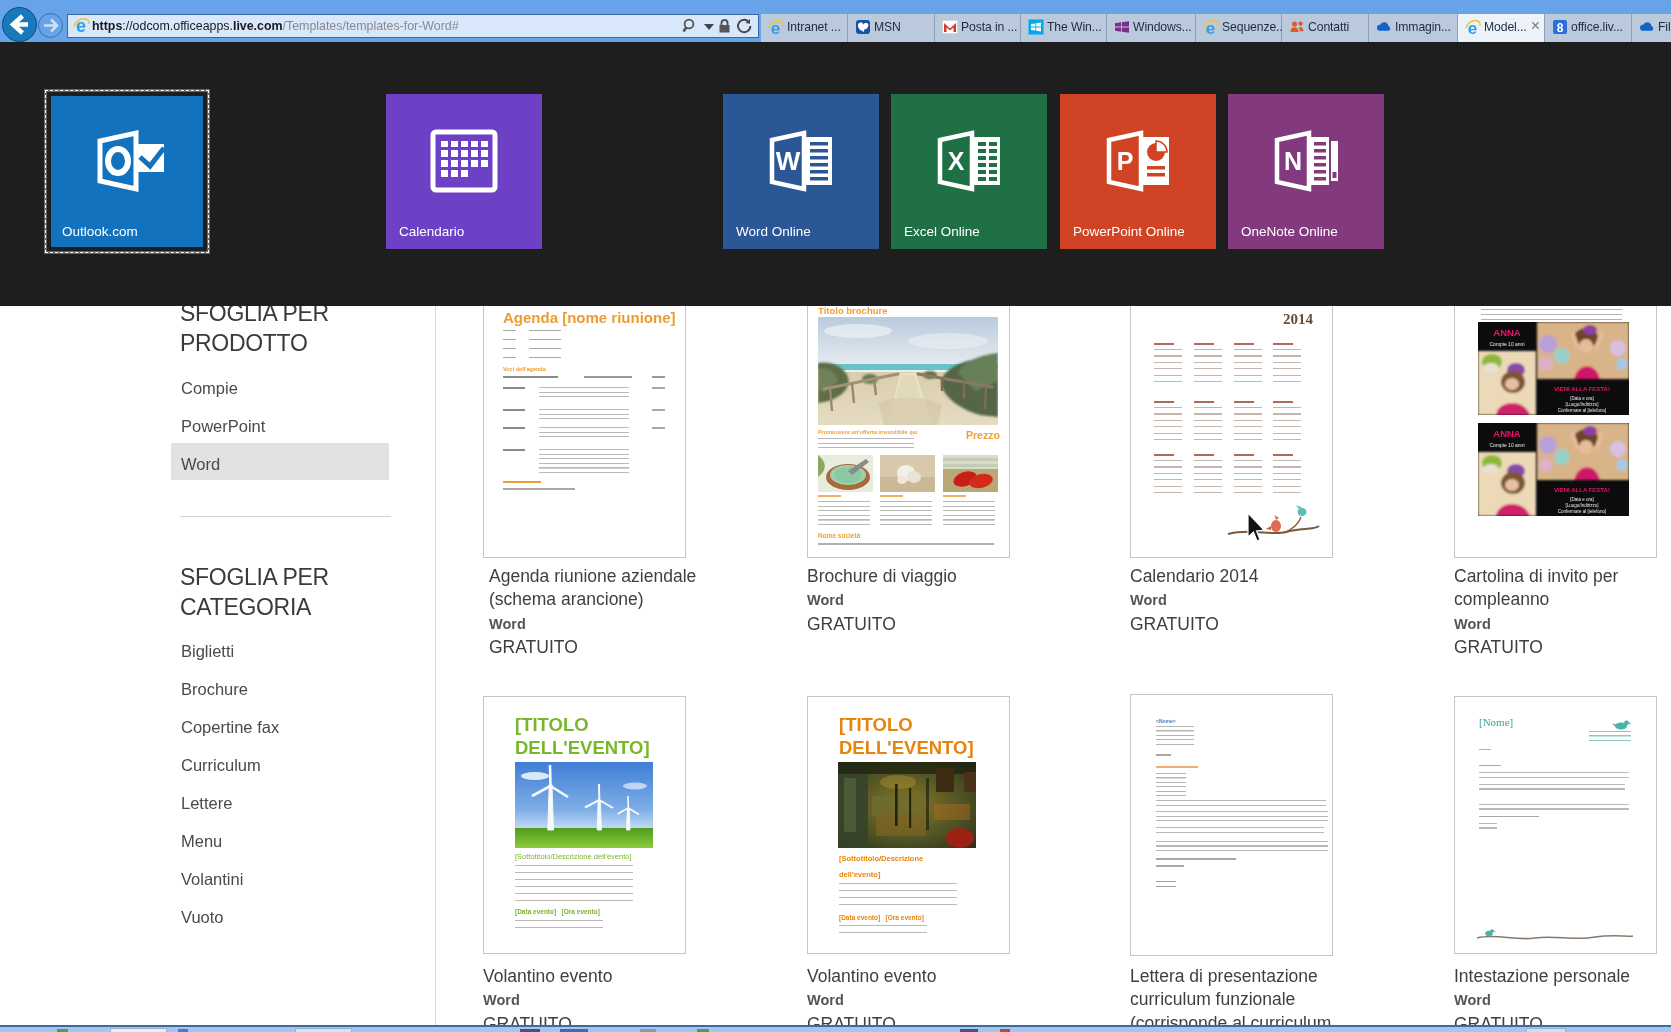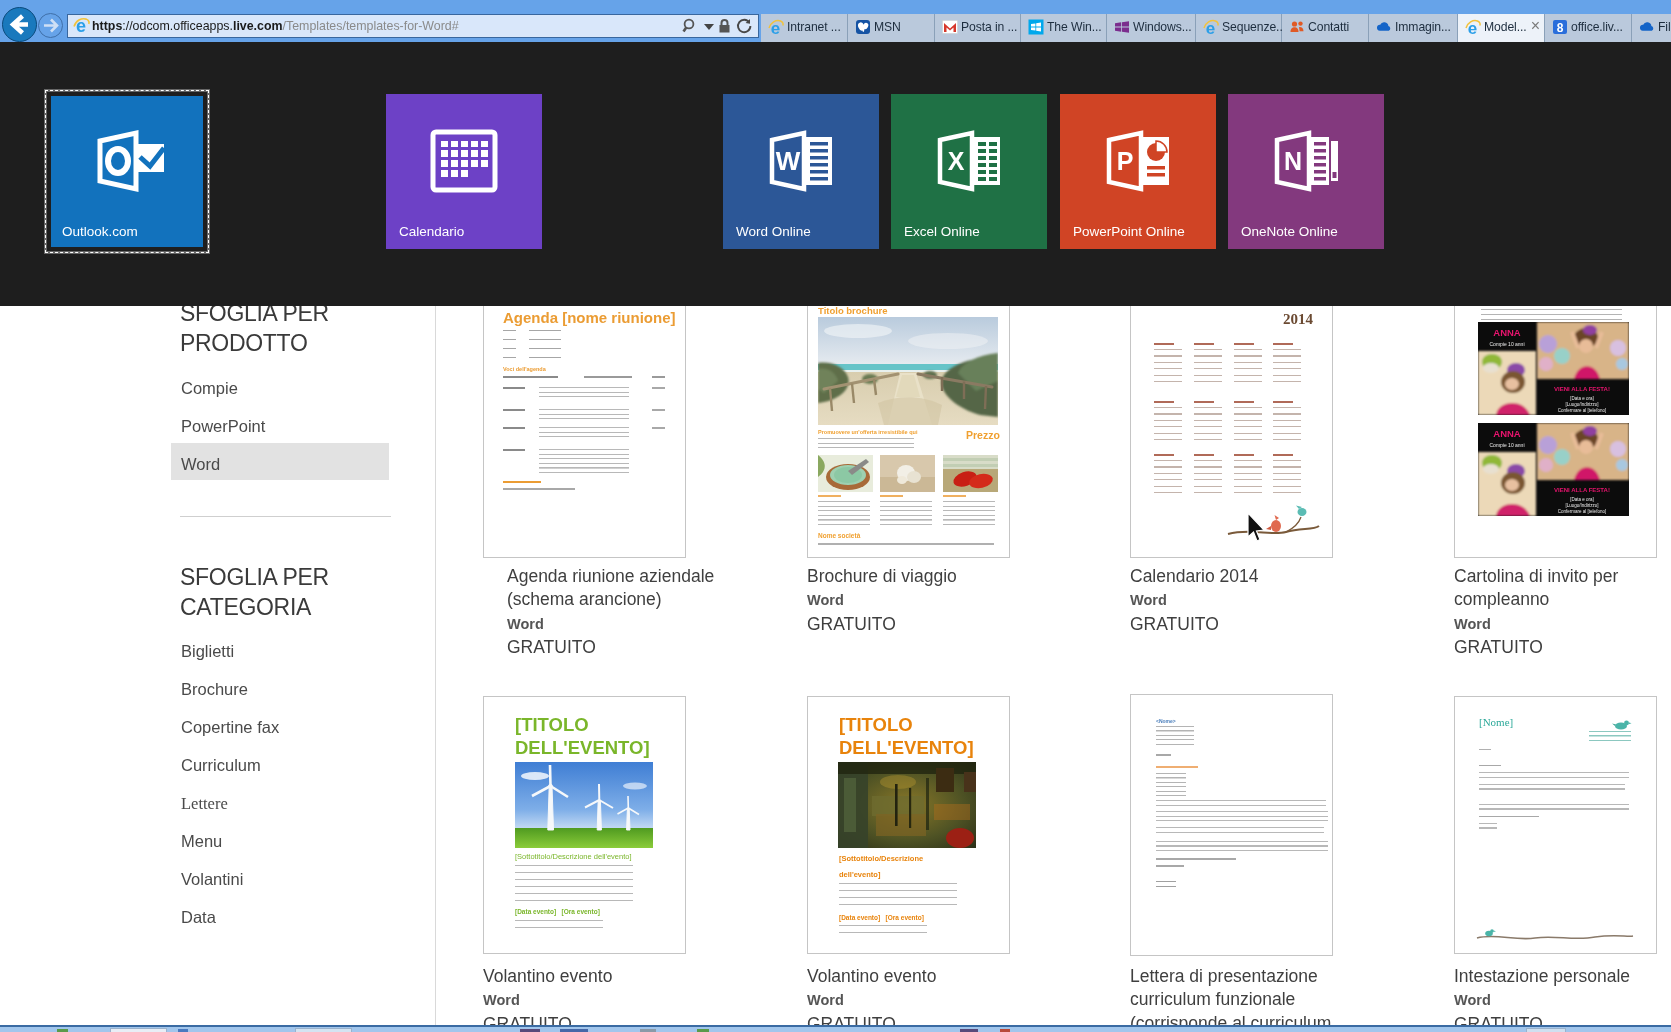--- a/index.html
+++ b/index.html
@@ -43,27 +43,27 @@
   <div class="sidelink" style="top:73px;">Compie</div>
   <div class="sidelink" style="top:111px;">PowerPoint</div>
   <div style="position:absolute;left:171px;top:137px;width:218px;height:37px;background:#e2e2e2;"></div>
   <div class="sidelink" style="top:149px;">Word</div>
   <div style="position:absolute;left:180px;top:210px;width:211px;height:1px;background:#cfcfcf;"></div>
   <div class="sideh" style="top:256px;">SFOGLIA PER<br>CATEGORIA</div>
   <div class="sidelink" style="top:336px;">Biglietti</div>
   <div class="sidelink" style="top:374px;">Brochure</div>
   <div class="sidelink" style="top:412px;">Copertine fax</div>
   <div class="sidelink" style="top:450px;">Curriculum</div>
-  <div class="sidelink" style="top:488px;font-family:Liberation Serif, serif;">Lettere</div>
+  <div class="sidelink" style="top:488px;">Lettere</div>
   <div class="sidelink" style="top:526px;">Menu</div>
   <div class="sidelink" style="top:564px;">Volantini</div>
-  <div class="sidelink" style="top:602px;">Data</div>
+  <div class="sidelink" style="top:602px;">Vuoto</div>
   <div id="vline"></div>
 
-  <div class="cardt" style="left:507px;top:259px;">Agenda riunione aziendale<br>(schema arancione)<br><span class="w">Word</span><br>GRATUITO</div>
+  <div class="cardt" style="left:489px;top:259px;">Agenda riunione aziendale<br>(schema arancione)<br><span class="w">Word</span><br>GRATUITO</div>
   <div class="cardt" style="left:807px;top:259px;">Brochure di viaggio<br><span class="w">Word</span><br>GRATUITO</div>
   <div class="cardt" style="left:1130px;top:259px;">Calendario 2014<br><span class="w">Word</span><br>GRATUITO</div>
   <div class="cardt" style="left:1454px;top:259px;">Cartolina di invito per<br>compleanno<br><span class="w">Word</span><br>GRATUITO</div>
 
   <div class="cardt" style="left:483px;top:659px;">Volantino evento<br><span class="w">Word</span><br>GRATUITO</div>
   <div class="cardt" style="left:807px;top:659px;">Volantino evento<br><span class="w">Word</span><br>GRATUITO</div>
   <div class="cardt" style="left:1130px;top:659px;">Lettera di presentazione<br>curriculum funzionale<br>(corrisponde al curriculum</div>
   <div class="cardt" style="left:1454px;top:659px;">Intestazione personale<br><span class="w">Word</span><br>GRATUITO</div>
 
   <div class="thumb" id="th1" style="left:483px;top:-2px;height:254px;">

